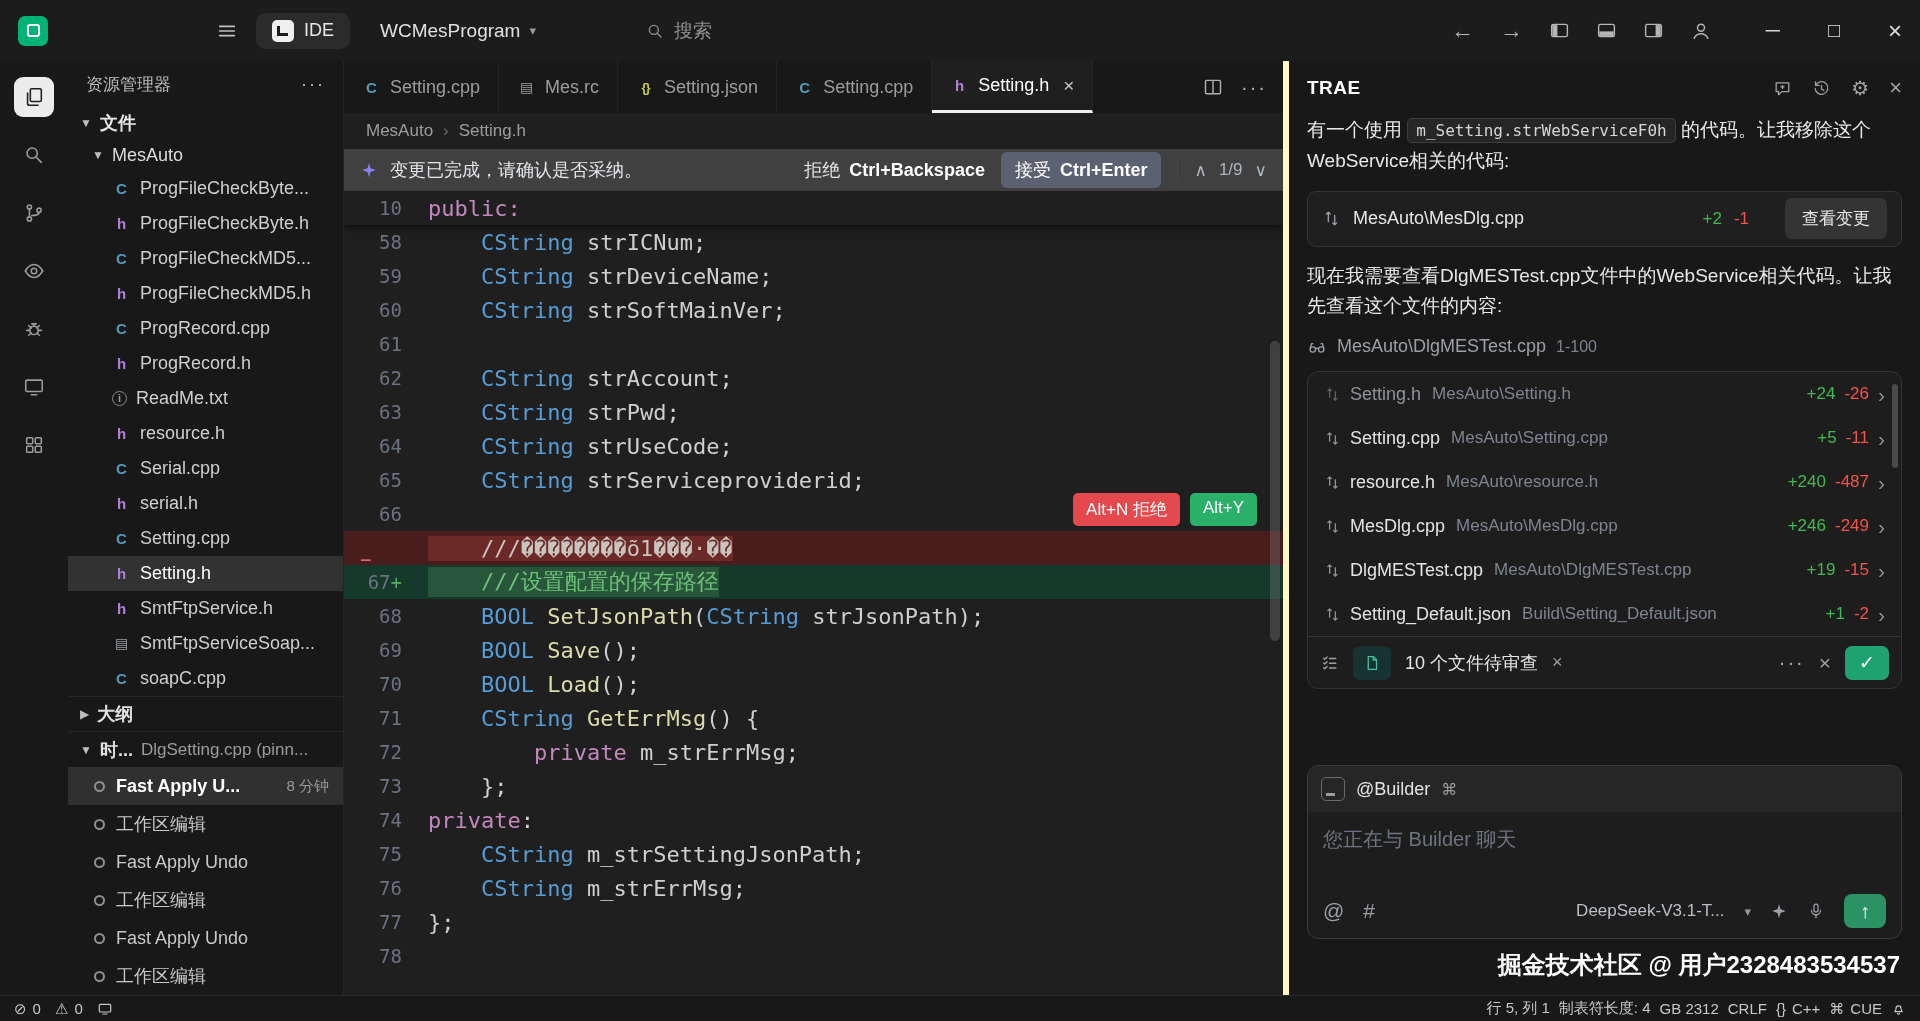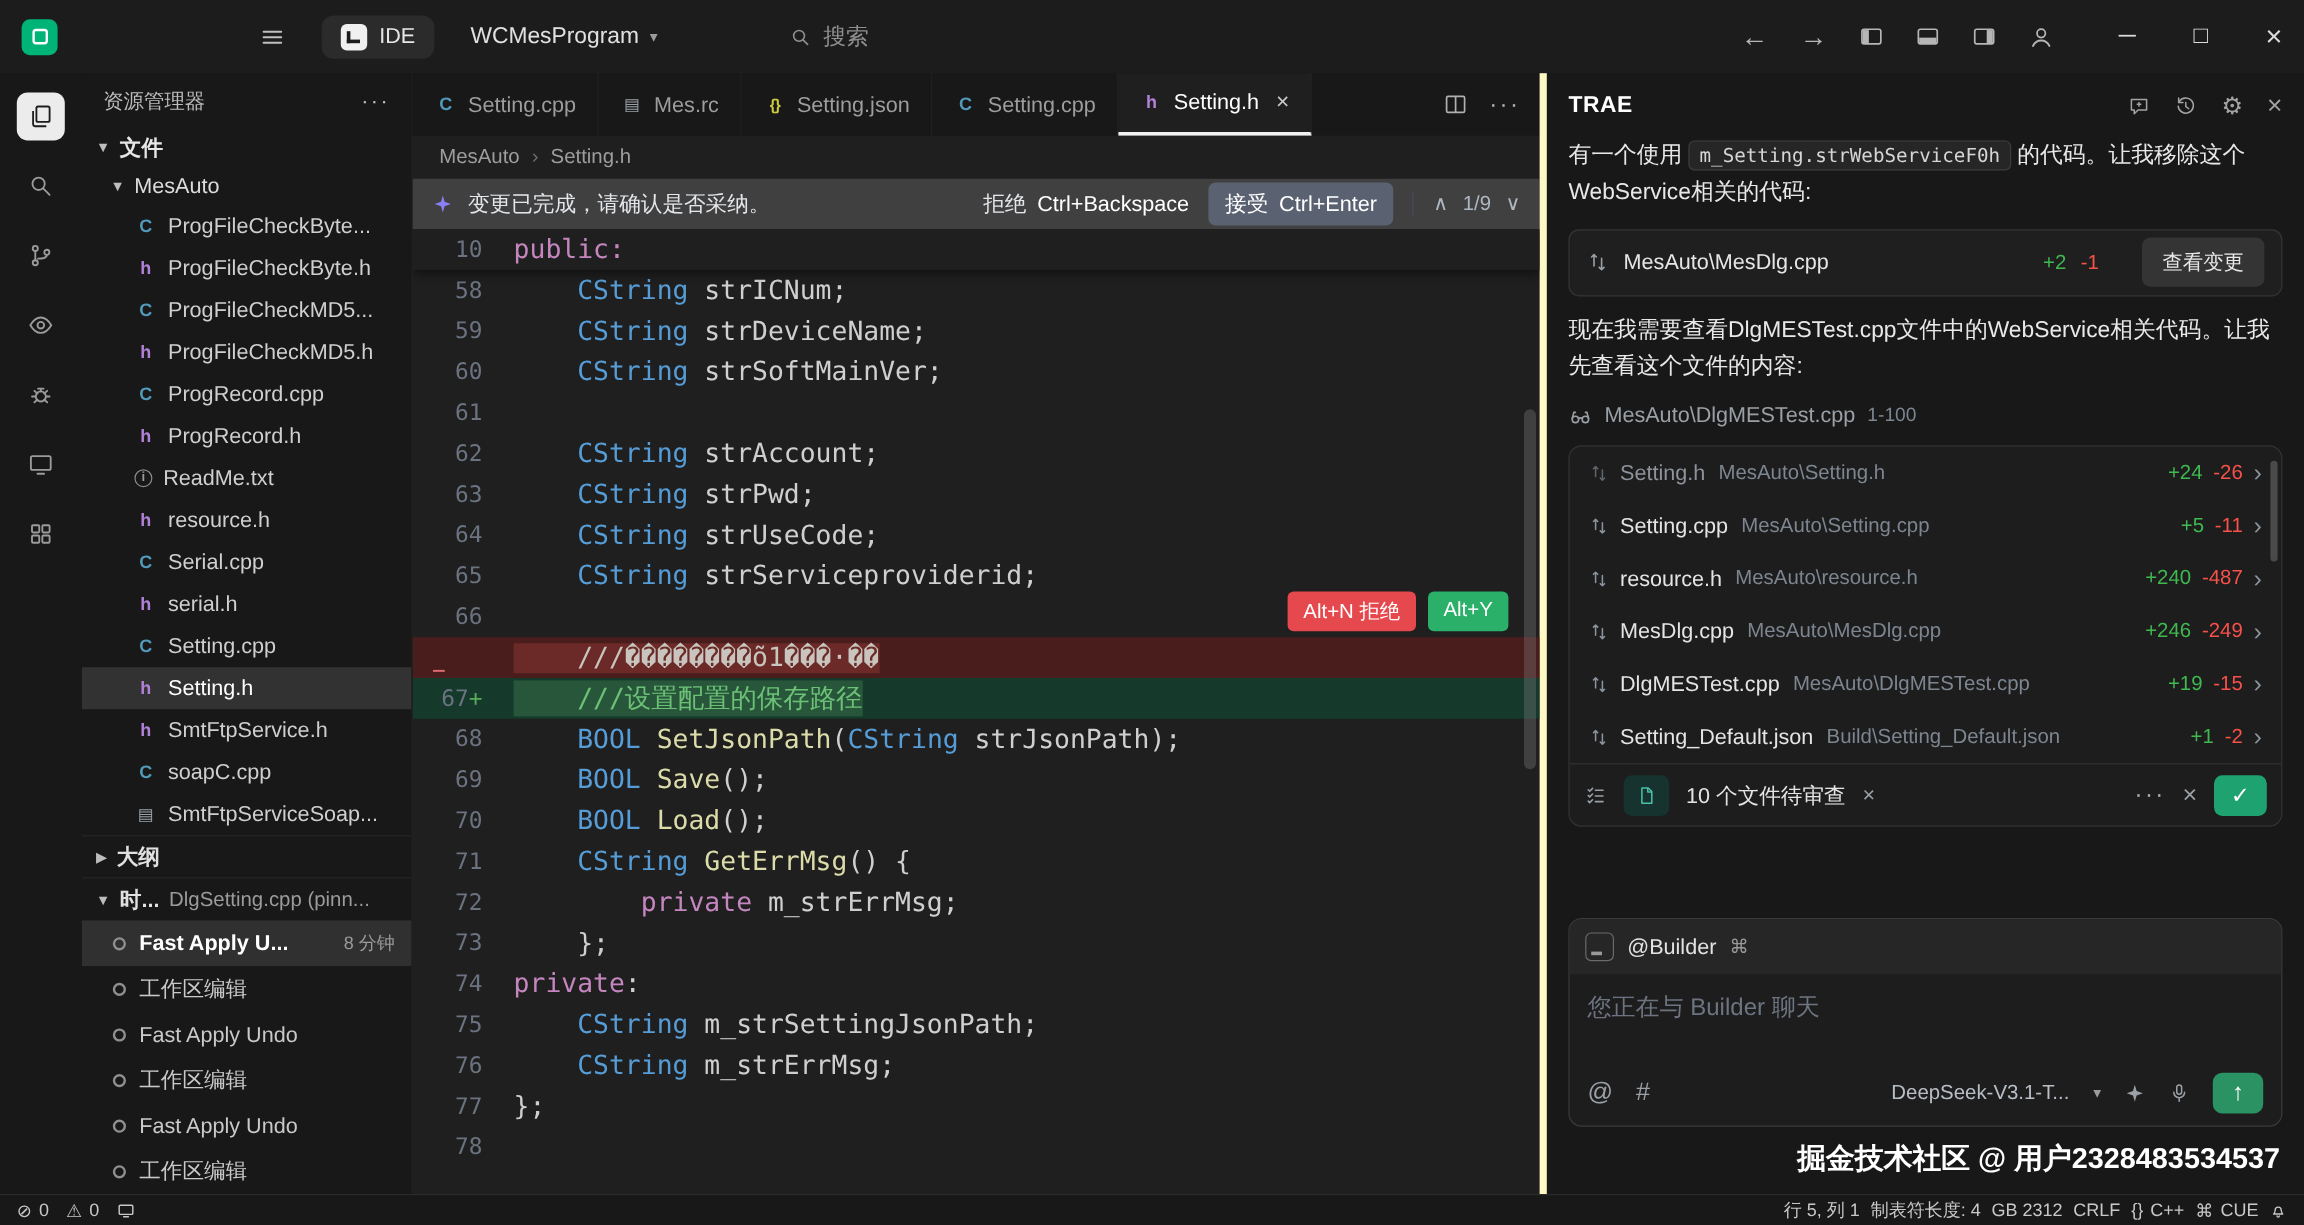--- a/index.html
+++ b/index.html
@@ -8,21 +8,21 @@
 svg{display:block}
 .app{width:1920px;height:1021px;display:flex;flex-direction:column}
 
 
 .titlebar{flex:0 0 61px;display:flex;align-items:center;background:#1c1c1c;padding:0 18px}
 .logo{width:30px;height:30px;border-radius:7px;background:var(--logo);display:flex;align-items:center;justify-content:center;margin-right:16px}
 .logo-inner{width:13px;height:13px;border:2.5px solid #fff;border-radius:3px}
 .menus{display:flex;align-items:center}
 .menu-item{font-size:20px;color:#d6d6d6;padding:6px 14px;border-radius:6px;white-space:nowrap}
 .hamburger{margin-left:12px;color:#c0c0c0}
-.ide-pill{margin-left:30px;display:flex;align-items:center;gap:10px;background:#2b2b2b;border-radius:10px;padding:7px 16px}
+.ide-pill{margin-left:18px;display:flex;align-items:center;gap:10px;background:#2b2b2b;border-radius:10px;padding:7px 16px}
 .ide-ico{width:22px;height:22px;background:#f0f0f0;border-radius:5px;position:relative}
 .ide-ico::after{content:"";position:absolute;left:5px;top:6px;width:8px;height:7px;border-left:3px solid #1b1b1b;border-bottom:3px solid #1b1b1b}
 .ide-label{color:#e6e6e6;font-size:18px}
 .project{margin-left:30px;display:flex;align-items:center;gap:9px;color:#e0e0e0;font-size:19px}
 .chev{color:#9a9a9a;font-size:13px}
 .search{margin-left:110px;display:flex;align-items:center;gap:10px;color:#8f8f8f;font-size:19px}
 .tb-right{margin-left:auto;display:flex;align-items:center;gap:26px;color:#b6b6b6}
 .nav-arrow{font-size:23px;line-height:1}
 .win-controls{display:flex;gap:48px;margin-left:28px;color:#dcdcdc;font-size:20px;align-items:center}
 
@@ -65,21 +65,21 @@
 .tab{display:flex;align-items:center;gap:9px;padding:0 18px;font-size:18px;color:#9d9d9d;background:#181818;border-right:1px solid #242424;white-space:nowrap}
 .tab.active{background:#1f1f1f;color:#fff;border-bottom:3px solid #f0f0f0}
 .tab-close{display:none;color:#c9c9c9;font-size:19px;margin-left:5px}
 .tab.active .tab-close{display:inline}
 .tabs-actions{margin-left:auto;display:flex;align-items:center;gap:18px;padding:0 16px;color:#b0b0b0}
 .more-dots{letter-spacing:2px;font-size:20px;color:#b0b0b0}
 .breadcrumb{flex:0 0 36px;display:flex;align-items:center;gap:10px;padding:0 22px;font-size:17px;color:#9d9d9d}
 .bc-sep{color:#6d6d6d}
 .diffbar{flex:0 0 42px;background:#404040;display:flex;align-items:center;gap:12px;padding:0 16px;font-size:18px;color:#e3e6ea}
 .diff-right{margin-left:auto;display:flex;align-items:center;gap:16px}
-.key{font-weight:normal;color:#fff}
+.key{font-weight:bold;color:#fff}
 .reject-group{display:flex;gap:9px;align-items:center}
 .accept-pill{background:#5a6170;border-radius:6px;padding:6px 14px;display:flex;gap:9px;color:#fff;align-items:center}
 .diff-divider{width:1px;height:22px;background:#434b5a}
 .diff-nav{display:flex;align-items:center;gap:12px;color:#aeb6c2;font-size:17px}
 
 .code-wrap{flex:1;position:relative;overflow:hidden;font-family:"DejaVu Sans Mono",monospace}
 .sticky-line{height:34px;display:flex;align-items:center;background:#1f1f1f;box-shadow:0 3px 8px rgba(0,0,0,.5);position:relative;z-index:3;font-size:22px}
 .code-line{height:34px;display:flex;align-items:center;font-size:22px;position:relative}
 .gutter{flex:0 0 84px;text-align:right;padding-right:26px;font-size:19px;color:#6b7280;position:relative}
 .code-text{white-space:pre}
@@ -352,27 +352,27 @@
             <span>Setting.cpp</span>
           </div>
           <div class="file-row selected i-h">
             <span class="fico"></span>
             <span>Setting.h</span>
           </div>
           <div class="file-row i-h">
             <span class="fico"></span>
             <span>SmtFtpService.h</span>
           </div>
+          <div class="file-row i-doc">
+            <span class="fico"></span>
+            <span>SmtFtpServiceSoap...</span>
+          </div>
           <div class="file-row i-cpp">
             <span class="fico"></span>
             <span>soapC.cpp</span>
-          </div>
-          <div class="file-row i-doc">
-            <span class="fico"></span>
-            <span>SmtFtpServiceSoap...</span>
           </div>
         </div>
       <div class="outline-row">
         <span class="sec-chev">▶</span>
         <span>大纲</span>
       </div>
       <div class="timeline-row">
         <span class="sec-chev">▼</span>
         <span>时...</span>
         <span class="tl-context">DlgSetting.cpp (pinn...</span>

